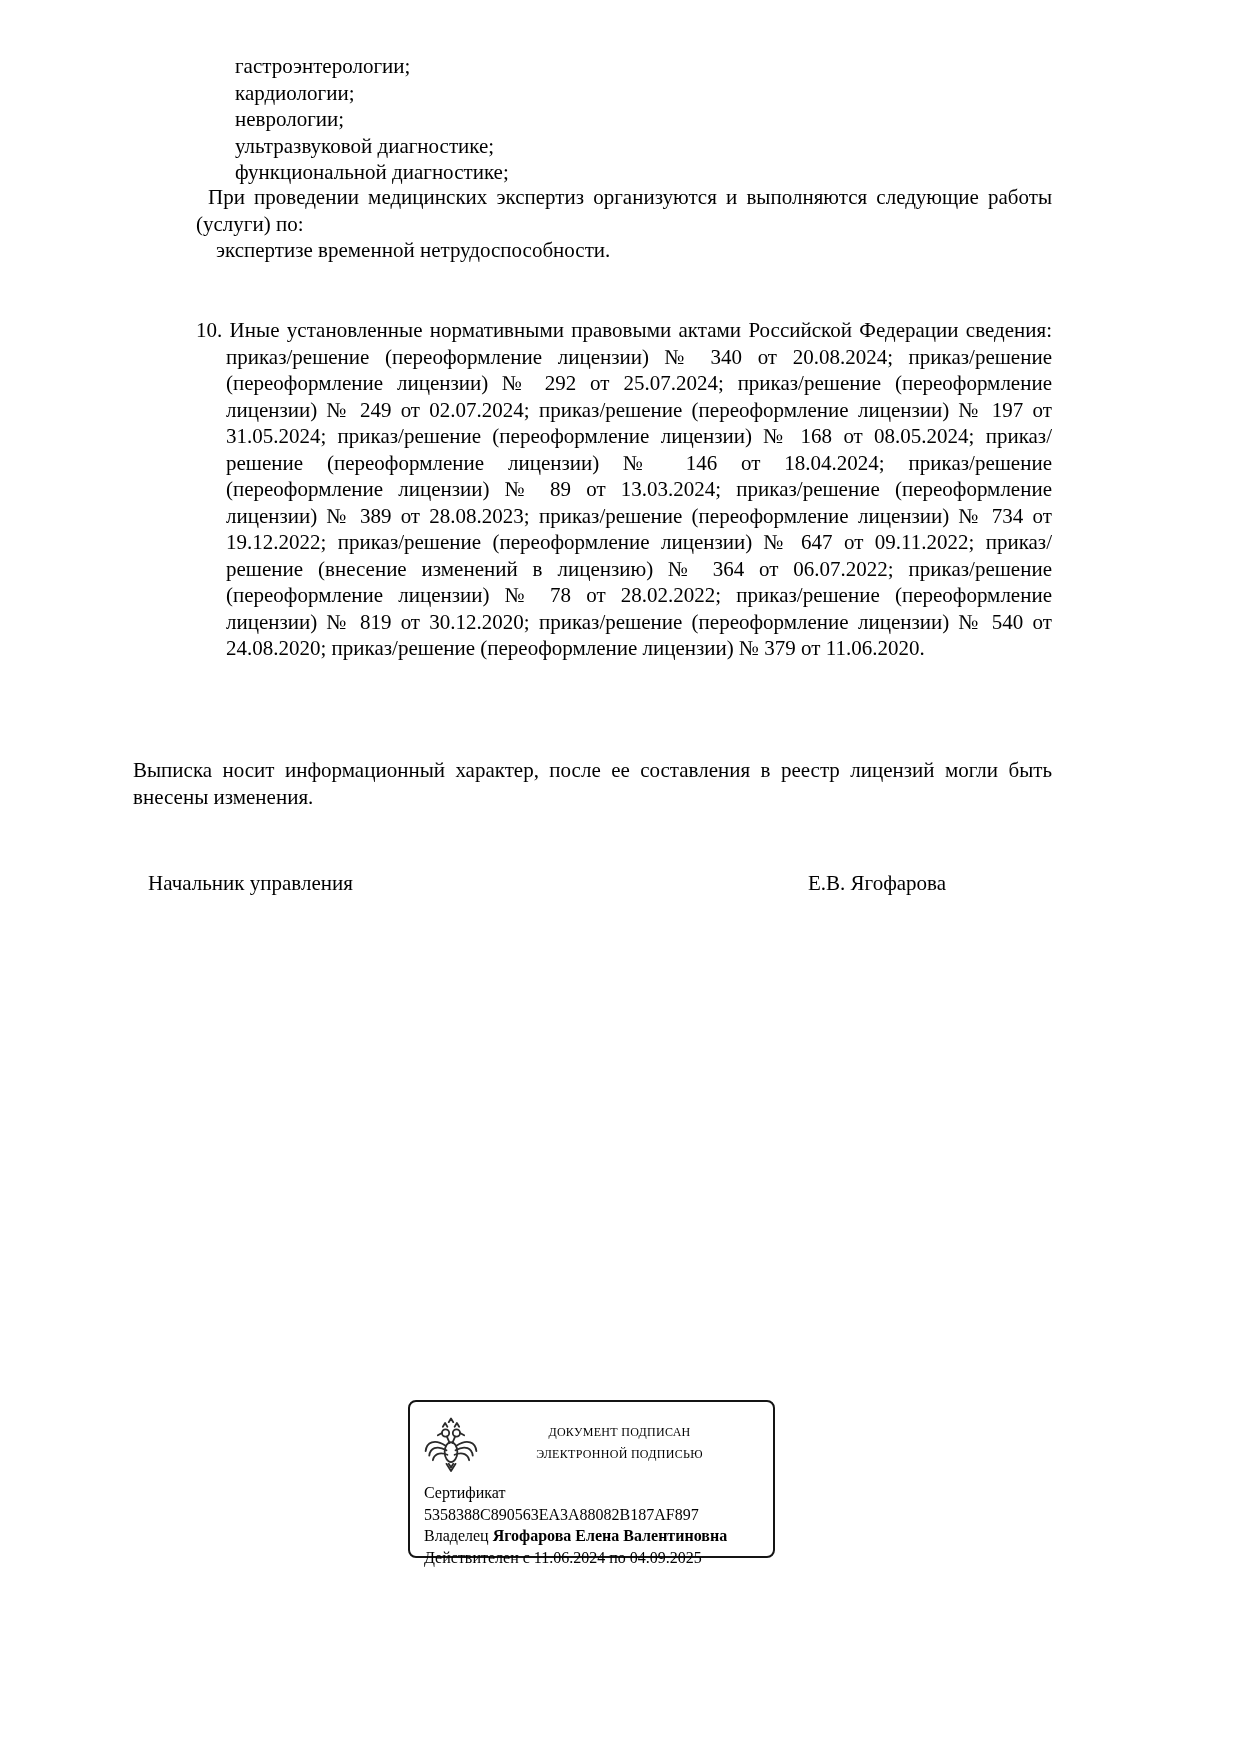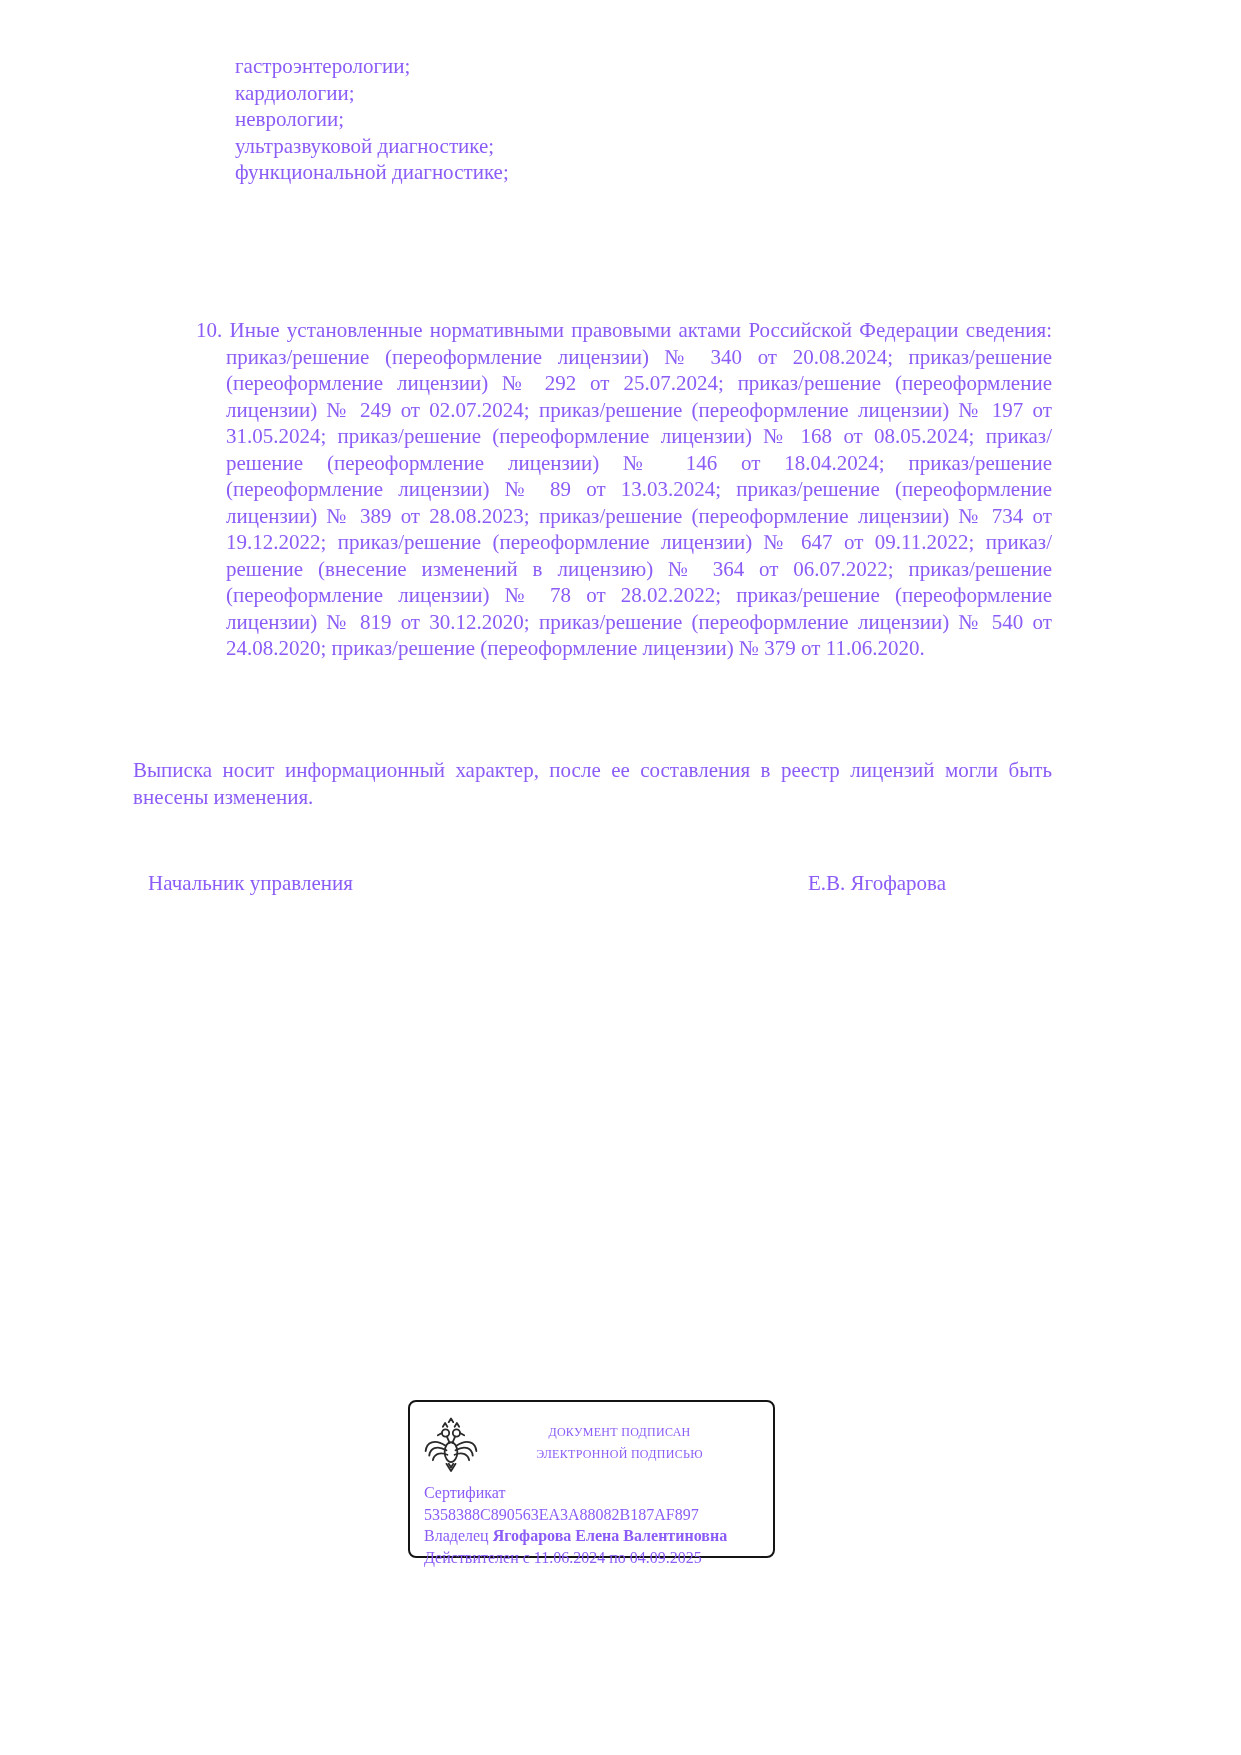--- a/index.html
+++ b/index.html
@@ -5,21 +5,21 @@
 <style>
   html,body { margin:0; padding:0; background:#ffffff; }
   .page {
     position:relative;
     width:1241px;
     height:1755px;
     background:#ffffff;
     font-family:"Liberation Serif", serif;
     font-size:21px;
     line-height:26.5px;
-    color:#8b5cf6;
+    color:#000000;
     overflow:hidden;
   }
 
   .spec-list { position:absolute; left:235px; top:53px; }
 
   .expertise { position:absolute; left:196px; top:184px; width:856px; }
   .exp-intro { text-align:justify; text-indent:12px; }
   .exp-item  { padding-left:20px; }
 
   .clause9 {
@@ -71,20 +71,22 @@
 
   <div class="spec-list">
     <div>гастроэнтерологии;</div>
     <div>кардиологии;</div>
     <div>неврологии;</div>
     <div>ультразвуковой диагностике;</div>
     <div>функциональной диагностике;</div>
   </div>
 
   <div class="expertise">
+    <div class="exp-intro">При проведении медицинских экспертиз организуются и выполняются следующие работы (услуги) по:</div>
+    <div class="exp-item">экспертизе временной нетрудоспособности.</div>
   </div>
 
 
   <div class="clause10">10. Иные установленные нормативными правовыми актами Российской Федерации сведения: приказ/решение (переоформление лицензии) № 340 от 20.08.2024; приказ/решение (переоформление лицензии) № 292 от 25.07.2024; приказ/решение (переоформление лицензии) № 249 от 02.07.2024; приказ/решение (переоформление лицензии) № 197 от 31.05.2024; приказ/решение (переоформление лицензии) № 168 от 08.05.2024; приказ/решение (переоформление лицензии) № 146 от 18.04.2024; приказ/решение (переоформление лицензии) № 89 от 13.03.2024; приказ/решение (переоформление лицензии) № 389 от 28.08.2023; приказ/решение (переоформление лицензии) № 734 от 19.12.2022; приказ/решение (переоформление лицензии) № 647 от 09.11.2022; приказ/решение (внесение изменений в лицензию) № 364 от 06.07.2022; приказ/решение (переоформление лицензии) № 78 от 28.02.2022; приказ/решение (переоформление лицензии) № 819 от 30.12.2020; приказ/решение (переоформление лицензии) № 540 от 24.08.2020; приказ/решение (переоформление лицензии) № 379 от 11.06.2020.</div>
 
   <div class="note">Выписка носит информационный характер, после ее составления в реестр лицензий могли быть внесены изменения.</div>
 
   <div class="sig-title">Начальник управления</div>
   <div class="sig-name">Е.В. Ягофарова</div>
 

